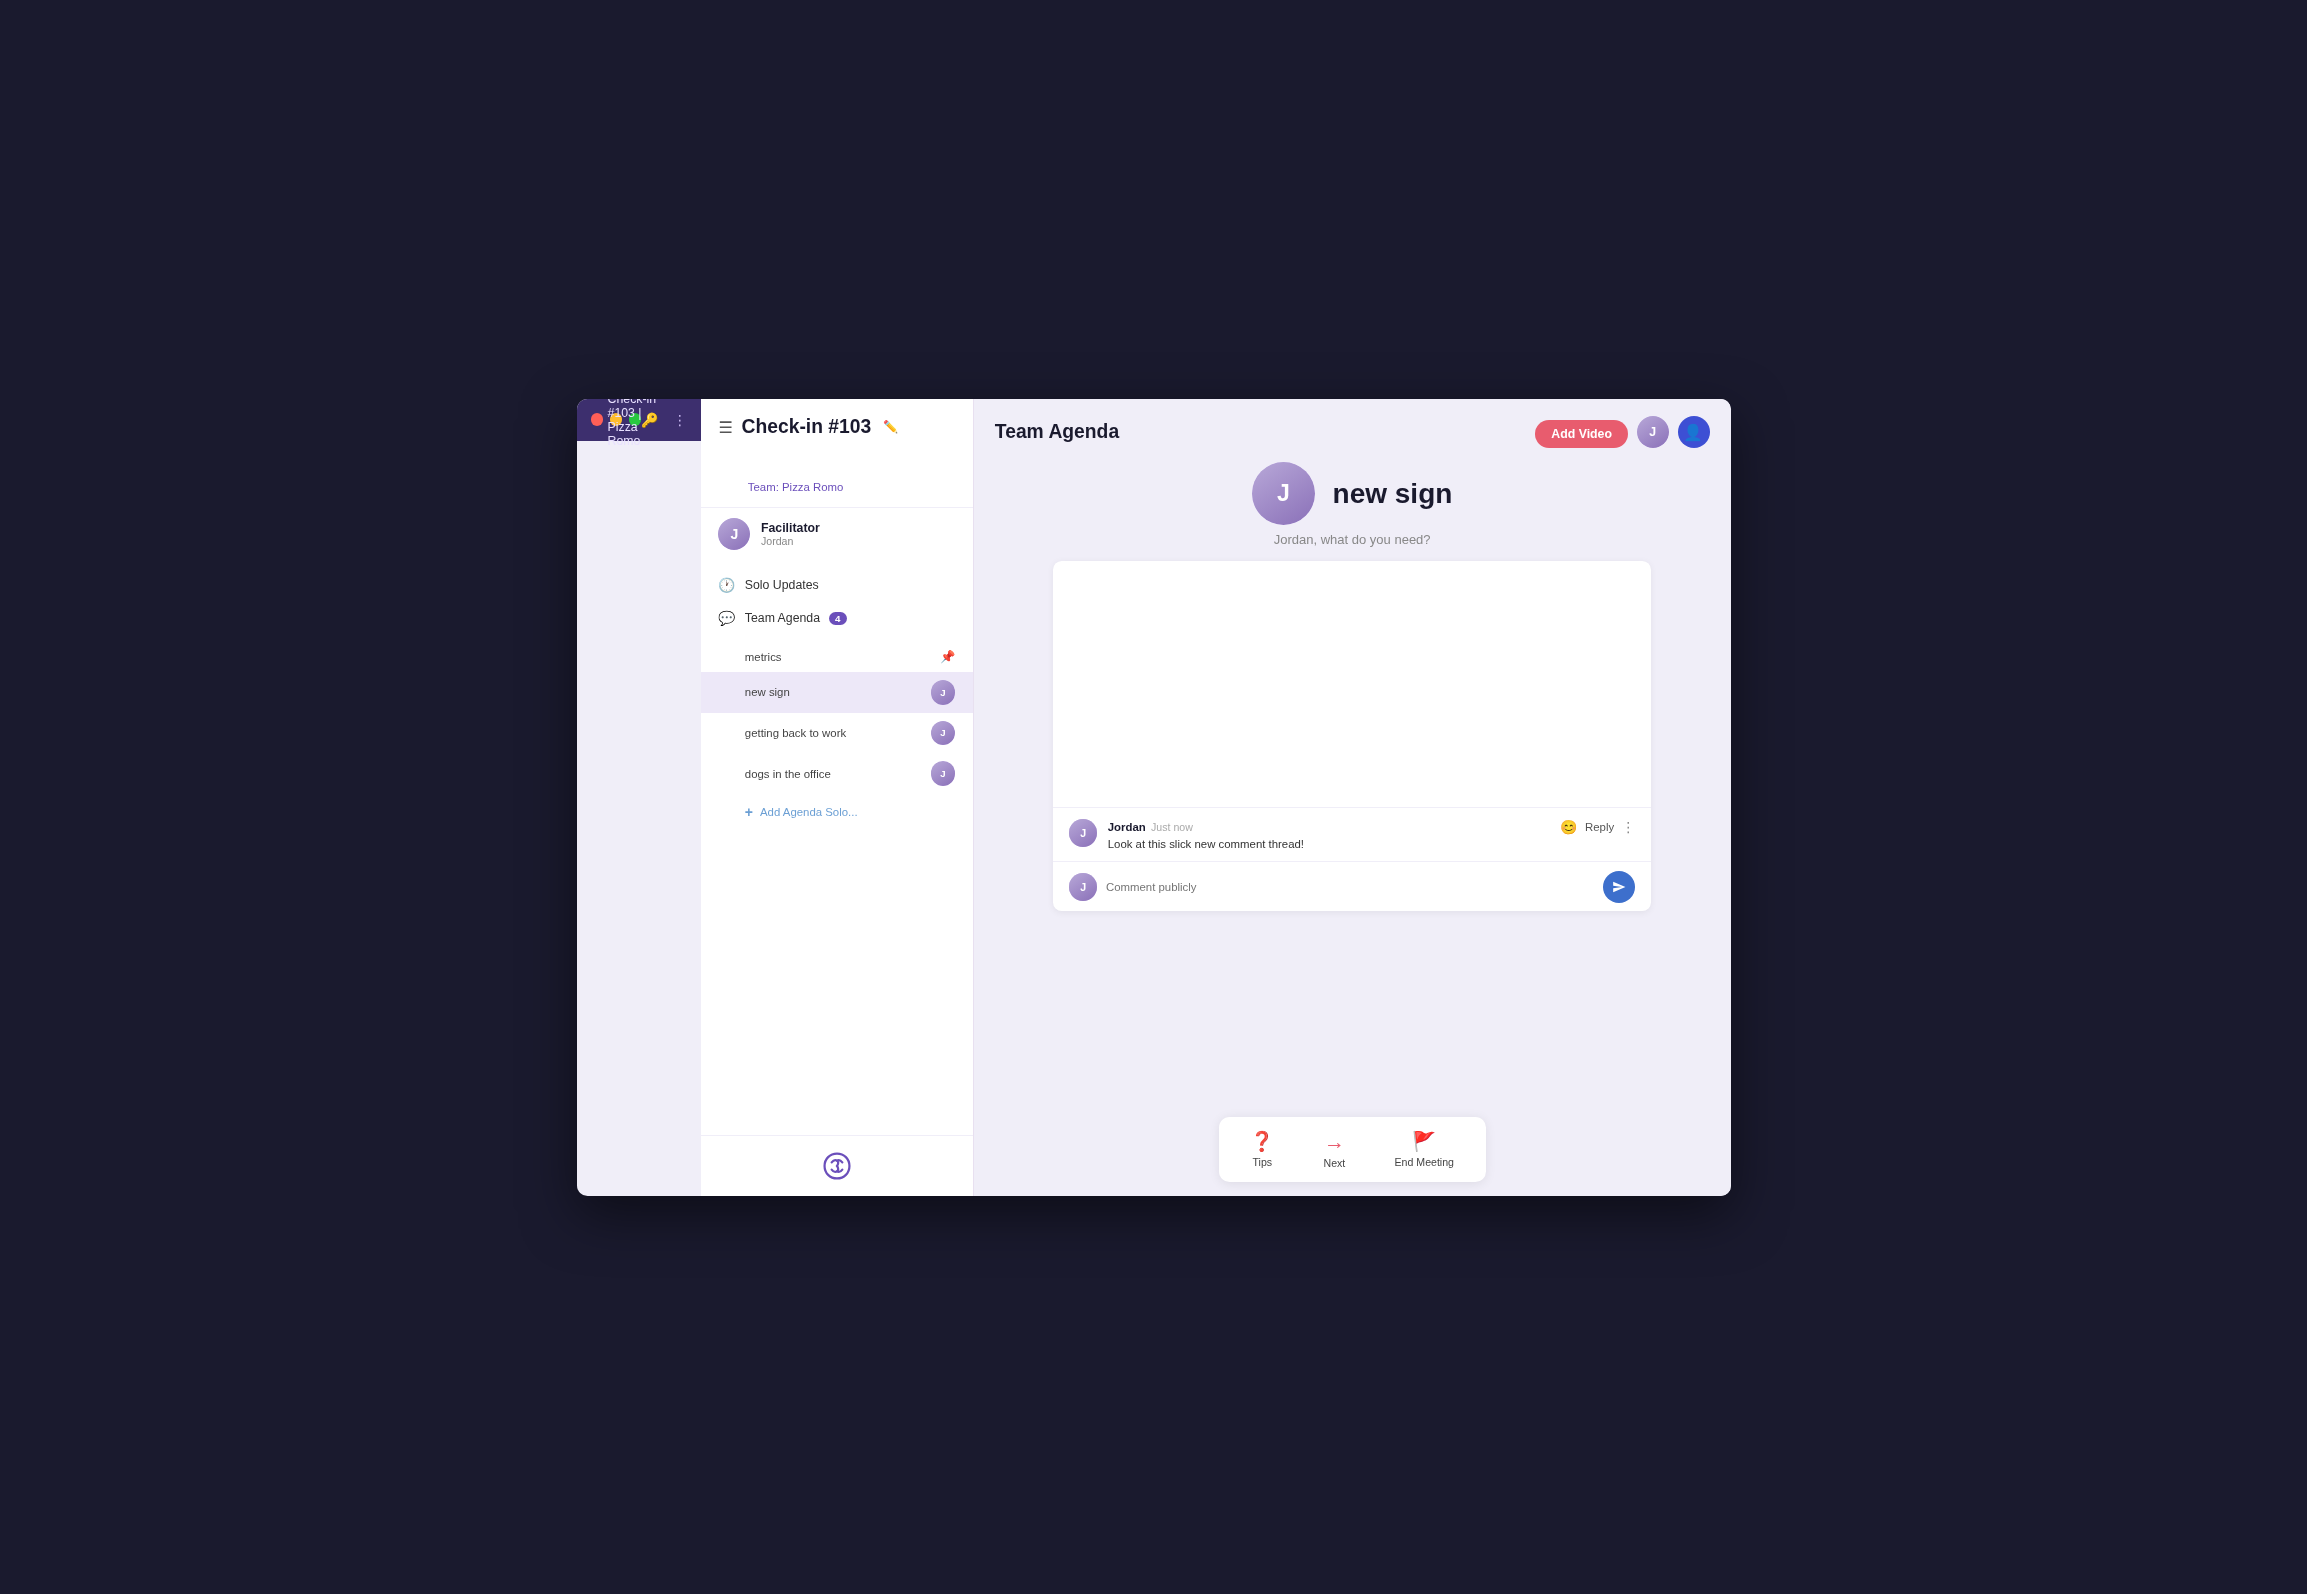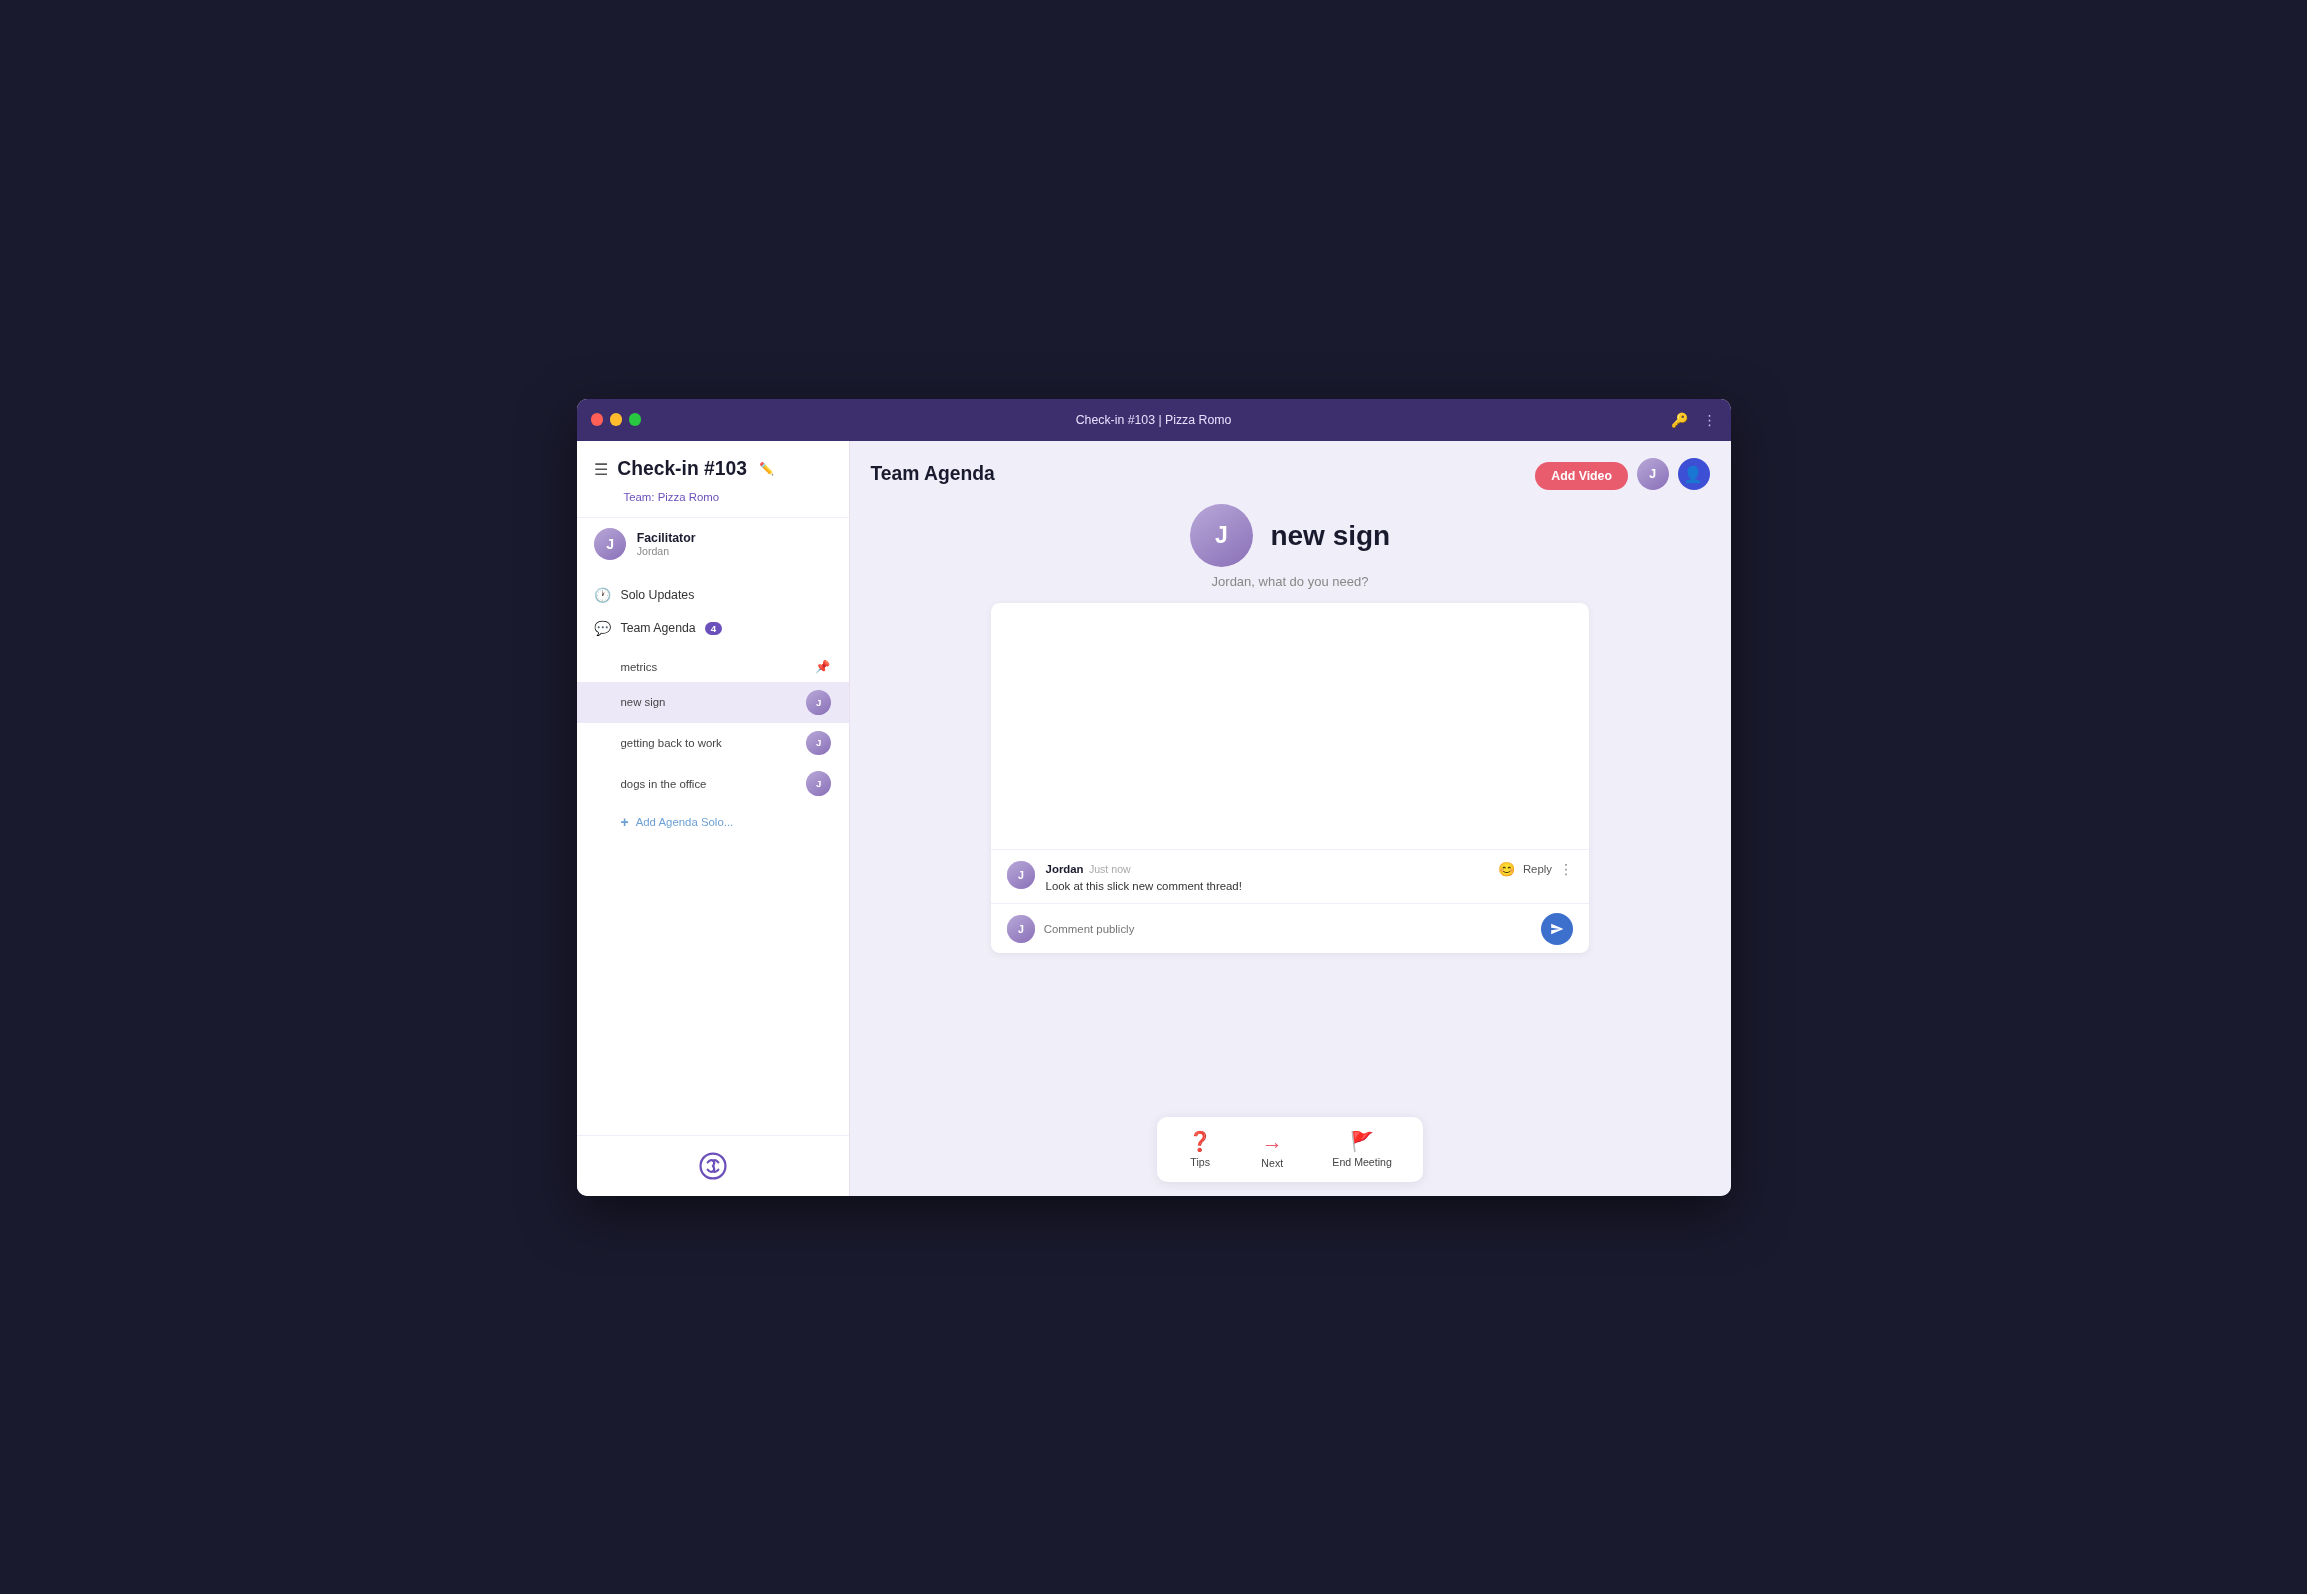--- a/index.html
+++ b/index.html
@@ -11,21 +11,20 @@
       min-height: 100vh;
       font-family: -apple-system, BlinkMacSystemFont, 'Segoe UI', sans-serif;
     }
     .window {
       width: 1154px;
       height: 797px;
       background: #f0eef8;
       border-radius: 10.6px;
       overflow: hidden;
       display: flex;
-      flex-direction: column;
       box-shadow: 0 17.6px 53px rgba(0,0,0,0.5);
     }
     
     .titlebar {
       background: #3d2f6e;
       height: 42px;
       display: flex;
       align-items: center;
       padding: 0 14px;
       flex-shrink: 0;
@@ -89,20 +88,21 @@
     .meeting-title {
       font-size: 19.3px;
       font-weight: 700;
       color: #1a1a2e;
     }
     .edit-icon { color: #888; font-size: 12.3px; cursor: pointer; margin-left: 3.5px; }
     .team-name {
       color: #6b4fbb;
       font-size: 11.4px;
       padding: 0 17.6px 14px 47px;
+      margin-top: 32px;
     }
     .facilitator-section {
       padding: 10.6px 17.6px;
       display: flex;
       align-items: center;
       gap: 10.6px;
       border-top: 0.9px solid #f0eef8;
     }
     .avatar-sm {
       width: 32px;

